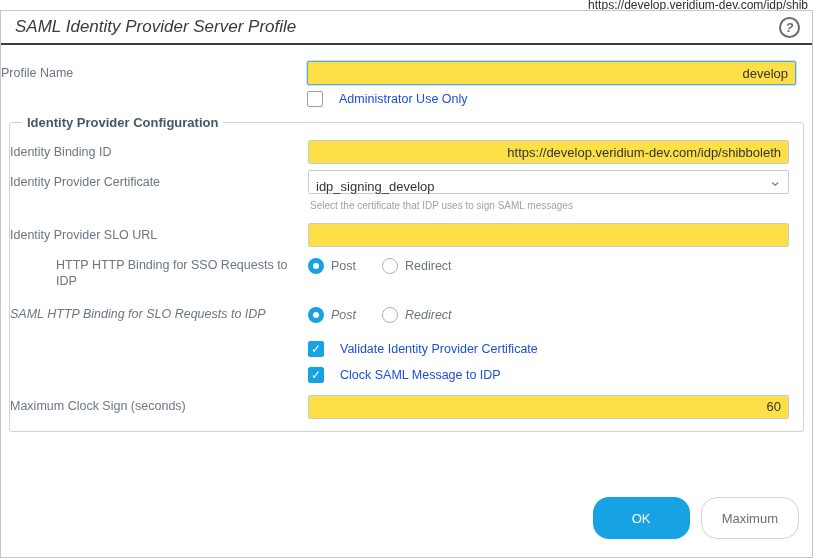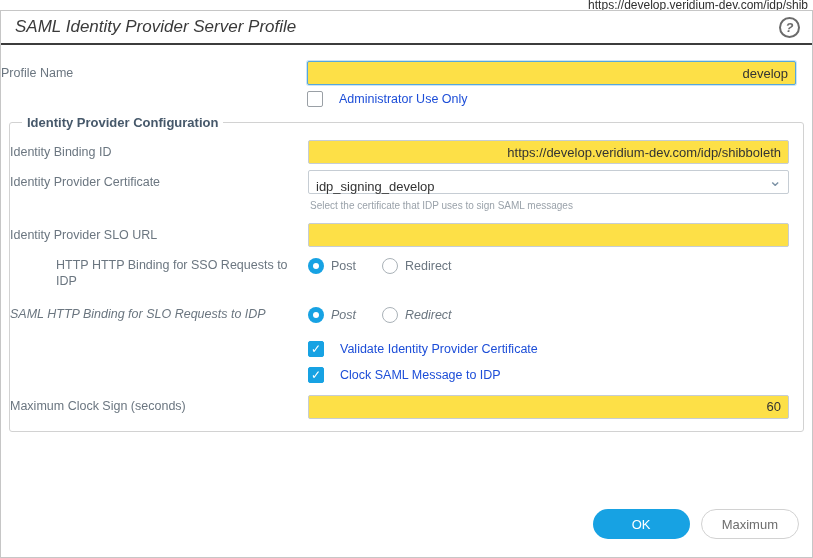--- a/index.html
+++ b/index.html
@@ -90,21 +90,21 @@
 
   .row.binding { align-items:flex-start; margin:10px 0 16px; }
   .row.binding .control { padding-top:1px; }
   .row.binding.narrow-label .label { padding-left:46px; }
   .row.binding.last { margin-bottom:18px;font-style:italic; }
   .row.cb-row { margin-bottom:10px; }
   .row.cb-row.last { margin-bottom:12px; }
 
   .footer { position:absolute; right:13px; bottom:18px; display:flex; gap:11px; }
   .btn {
-    height:30px; min-width:93px; padding:0 20px; border-radius:16px;
+    height:42px; min-width:93px; padding:0 20px; border-radius:16px;
     font-size:13px; font-family:inherit; cursor:pointer;
     background:#fff; border:1px solid #d2d2d2; color:#6e6e6e;
   }
   .btn.primary { background:#17a2e3; border:none; color:#fff; min-width:97px; }
 </style>
 </head>
 <body>
 
 <div class="bg-link">https://develop.veridium-dev.com/idp/shib</div>
 

